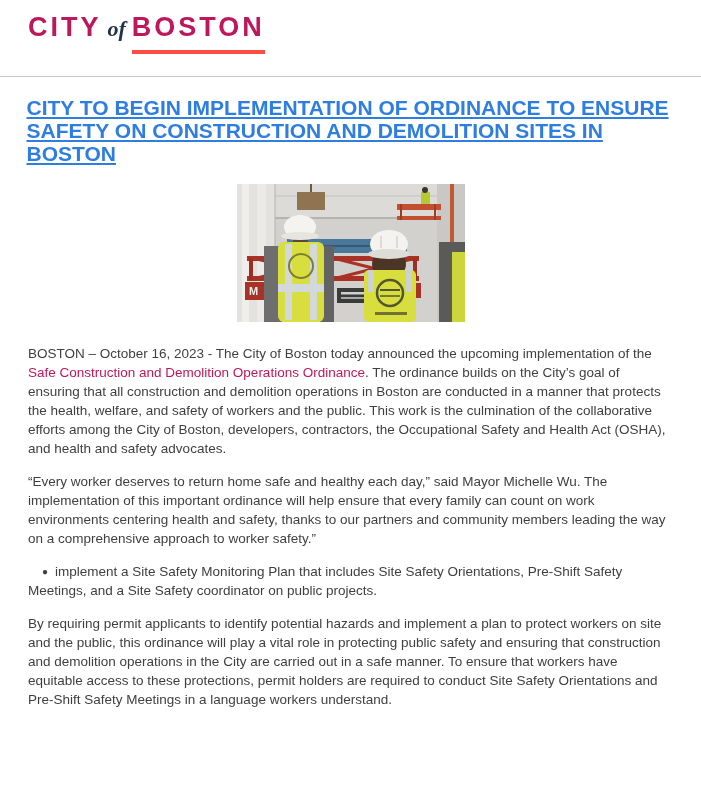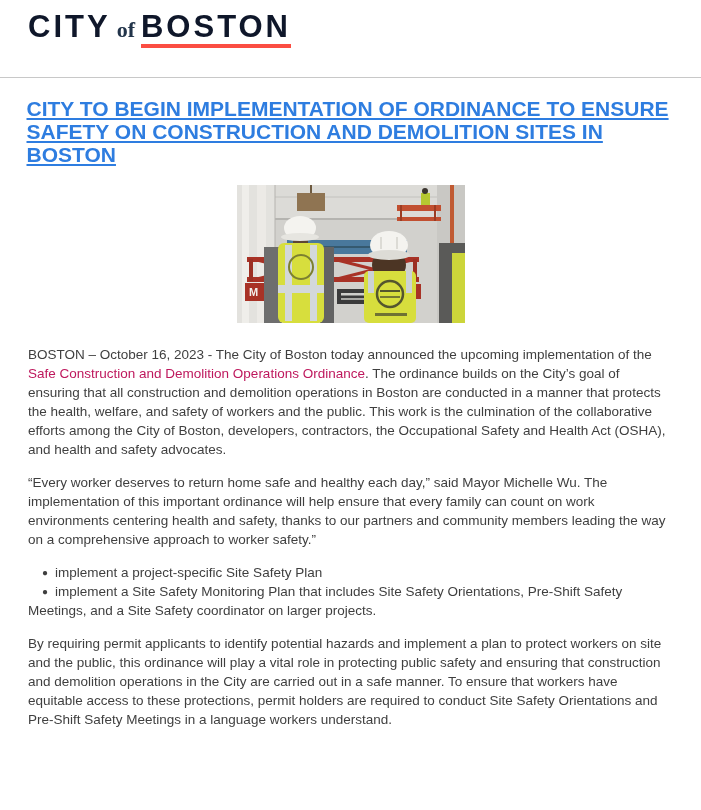--- a/index.html
+++ b/index.html
@@ -18,35 +18,36 @@
   .header {
     padding: 12px 0 0 28px;
   }
   .logo {
     display: inline-block;
     cursor: pointer;
     white-space: nowrap;
     line-height: 30px;
   }
   .logo .city, .logo .boston {
-    font-size: 31px;
+    font-size: 27px;
     font-weight: 800;
     letter-spacing: 3px;
-    color: #0f172a;
+    color: #be185d;
   }
   .logo .of {
     font-family: "Liberation Serif", serif;
+    font-style: italic;
     font-weight: 600;
     font-size: 22px;
     color: #22344a;
     margin: 0 6px;
   }
   .logo .boston {
     border-bottom: 4px solid #fb4d42;
-    padding-bottom: 0;
+    padding-bottom: 8px;
   }
   .top-rule {
     border: none;
     border-top: 1px solid #c8c8c8;
     margin: 30px 0 0 0;
   }
   
   .headline {
     margin: 19px auto 0 auto;
     width: 648px;
@@ -172,18 +173,17 @@
   </svg>
 </div>
 
 <div class="article">
 
   <p class="para"><span>BOSTON – October 16, 2023 - The City of Boston today announced the upcoming implementation of the </span><span class="inline-link">Safe Construction and Demolition Operations Ordinance</span><span>. The ordinance builds on the City’s goal of ensuring that all construction and demolition operations in Boston are conducted in a manner that protects the health, welfare, and safety of workers and the public. This work is the culmination of the collaborative efforts among the City of Boston, developers, contractors, the Occupational Safety and Health Act (OSHA), and health and safety advocates.</span></p>
 
   <p class="para">“Every worker deserves to return home safe and healthy each day,” said Mayor Michelle Wu. The implementation of this important ordinance will help ensure that every family can count on work environments centering health and safety, thanks to our partners and community members leading the way on a comprehensive approach to worker safety.”</p>
 
 
-  <div class="bullet-line"><span class="bullet-dot">●</span><span>implement a project-specific Site Safety Plan</span></div>
-  <div class="bullet-line para"><span class="bullet-dot">●</span><span>implement a Site Safety Monitoring Plan that includes Site Safety Orientations, Pre-Shift Safety Meetings, and a Site Safety coordinator on larger projects.</span></div>
+  <div class="bullet-line para"><span class="bullet-dot">●</span><span>implement a Site Safety Monitoring Plan that includes Site Safety Orientations, Pre-Shift Safety Meetings, and a Site Safety coordinator on public projects.</span></div>
 
   <p class="para">By requiring permit applicants to identify potential hazards and implement a plan to protect workers on site and the public, this ordinance will play a vital role in protecting public safety and ensuring that construction and demolition operations in the City are carried out in a safe manner. To ensure that workers have equitable access to these protections, permit holders are required to conduct Site Safety Orientations and Pre-Shift Safety Meetings in a language workers understand.</p>
 
 </div>
 
 </body></html>

